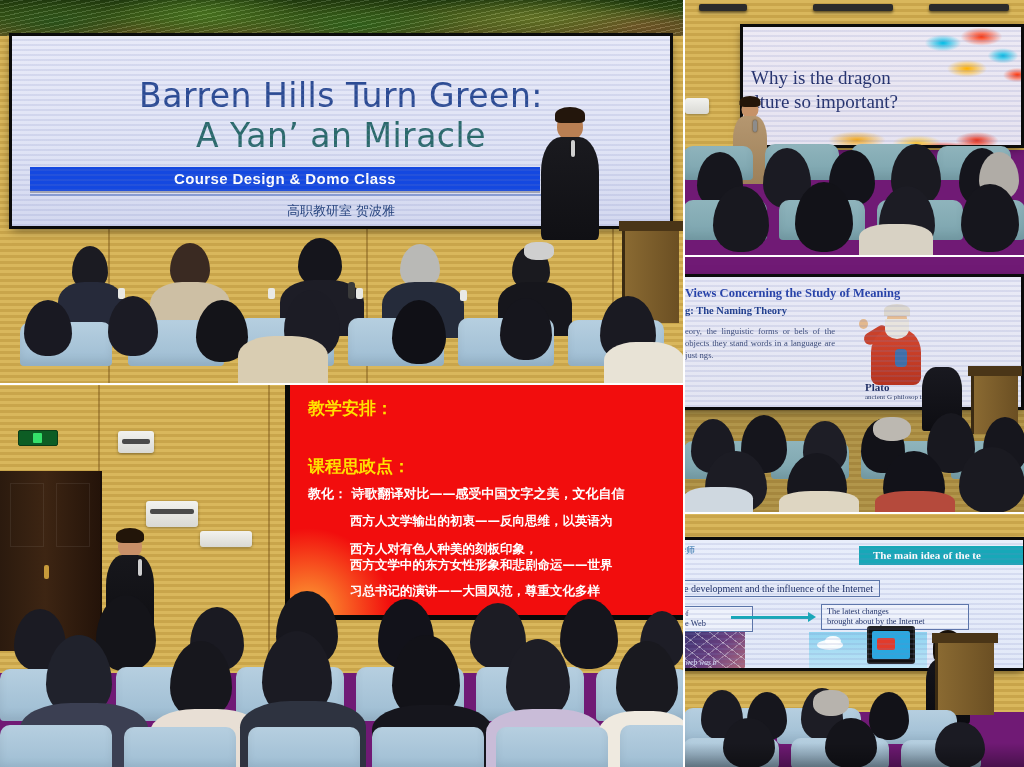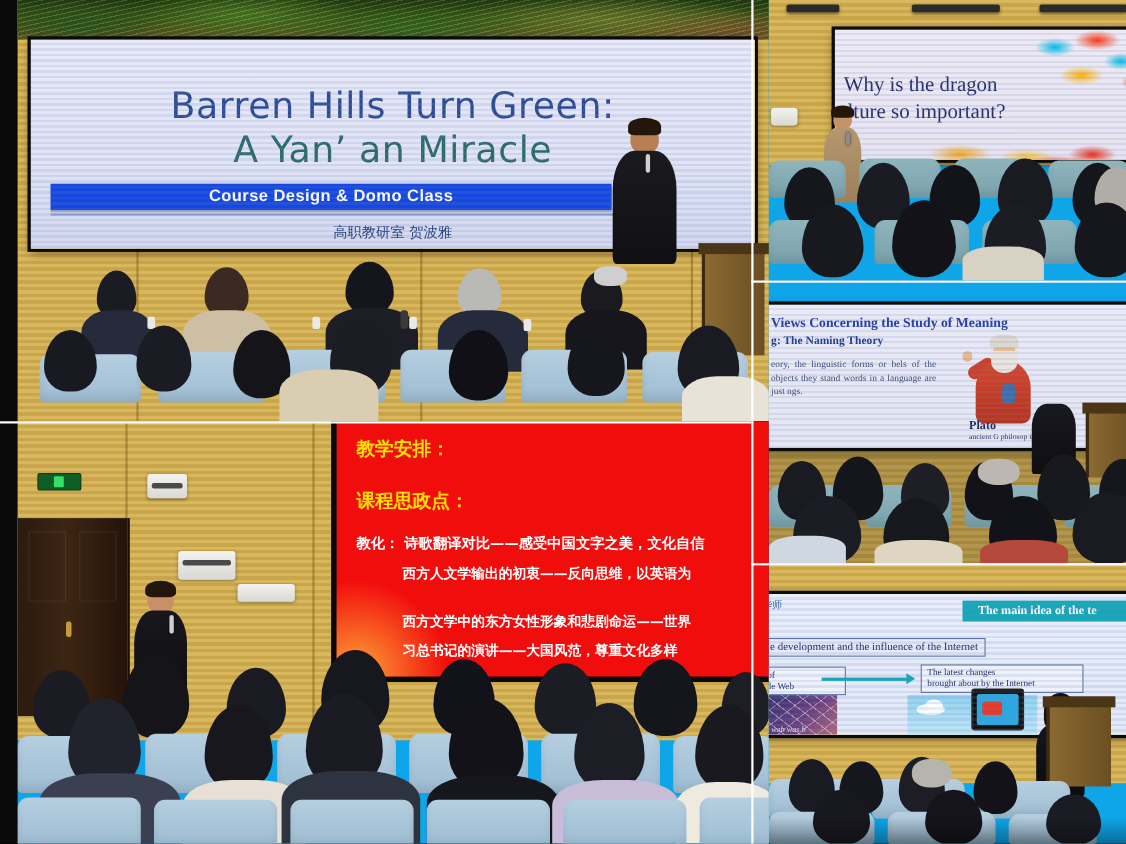--- a/index.html
+++ b/index.html
@@ -1,20 +1,20 @@
 <!DOCTYPE html>
 <html><head>
 <meta charset="utf-8">
 <style>
   html,body{margin:0;padding:0;background:#000;}
   body{width:1024px;height:767px;overflow:hidden;font-family:"Liberation Sans",sans-serif;}
   .collage{position:relative;width:1024px;height:767px;background:#0a0a0a;}
 
   
-  .panel{position:absolute;overflow:hidden;background:#0ea5e9;margin-left:16px;}
+  .panel{position:absolute;overflow:hidden;background:#701a75;}
   .pl1{left:0;top:0;width:683px;height:383px;}
   .pl2{left:0;top:383px;width:683px;height:384px;}
   .pr1{left:683px;top:0;width:341px;height:255px;}
   .pr2{left:683px;top:255px;width:341px;height:257px;}
   .pr3{left:683px;top:512px;width:341px;height:255px;}
 
   
   .wall{position:absolute;left:0;right:0;background:
       repeating-linear-gradient(to bottom,
         #d9b75c 0px,#d9b75c 3px,#c9a54b 3px,#c9a54b 6px);}
@@ -237,23 +237,24 @@
 
     <div class="door" style="left:0;top:88px;width:100px;height:180px;">
       <div class="panelv" style="left:10px;top:12px;width:32px;height:62px;"></div>
       <div class="panelv" style="left:56px;top:12px;width:32px;height:62px;"></div>
       <div class="knob" style="left:44px;top:94px;"></div>
     </div>
 
     <div class="redscreen">
       <div class="glow"></div>
       <div class="ln ry" style="left:18px;top:14px;font-size:17px;">教学安排：</div>
-      <div class="ln ry" style="left:18px;top:61px;font-size:17px;">课程思政点：</div>
+      <div class="ln ry" style="left:18px;top:72px;font-size:17px;">课程思政点：</div>
       <div class="ln rw" style="left:18px;top:102px;font-size:13px;">教化： 诗歌翻译对比——感受中国文字之美，文化自信</div>
       <div class="ln rw" style="left:60px;top:130px;font-size:12.5px;">西方人文学输出的初衷——反向思维，以英语为</div>
+      <div class="ln rw" style="left:60px;top:158px;font-size:12.5px;">西方人对有色人种美的刻板印象，</div>
       <div class="ln rw" style="left:60px;top:200px;font-size:12.5px;">习总书记的演讲——大国风范，尊重文化多样</div>
       <div class="ln rw" style="left:60px;top:174px;font-size:12.5px;">西方文学中的东方女性形象和悲剧命运——世界</div>
     </div>
 
     <div class="speaker" style="left:100px;top:148px;width:60px;height:110px;">
       <div class="sh" style="top:0;width:24px;height:27px;background:#c99068;"></div>
       <div class="sh" style="top:-3px;width:28px;height:15px;background:#221509;border-radius:50% 50% 25% 25%;"></div>
       <div class="sb" style="top:24px;width:48px;height:88px;background:linear-gradient(to bottom,#17171c,#0e0e12);"></div>
       <div class="mic" style="left:38px;top:28px;"></div>
     </div>

